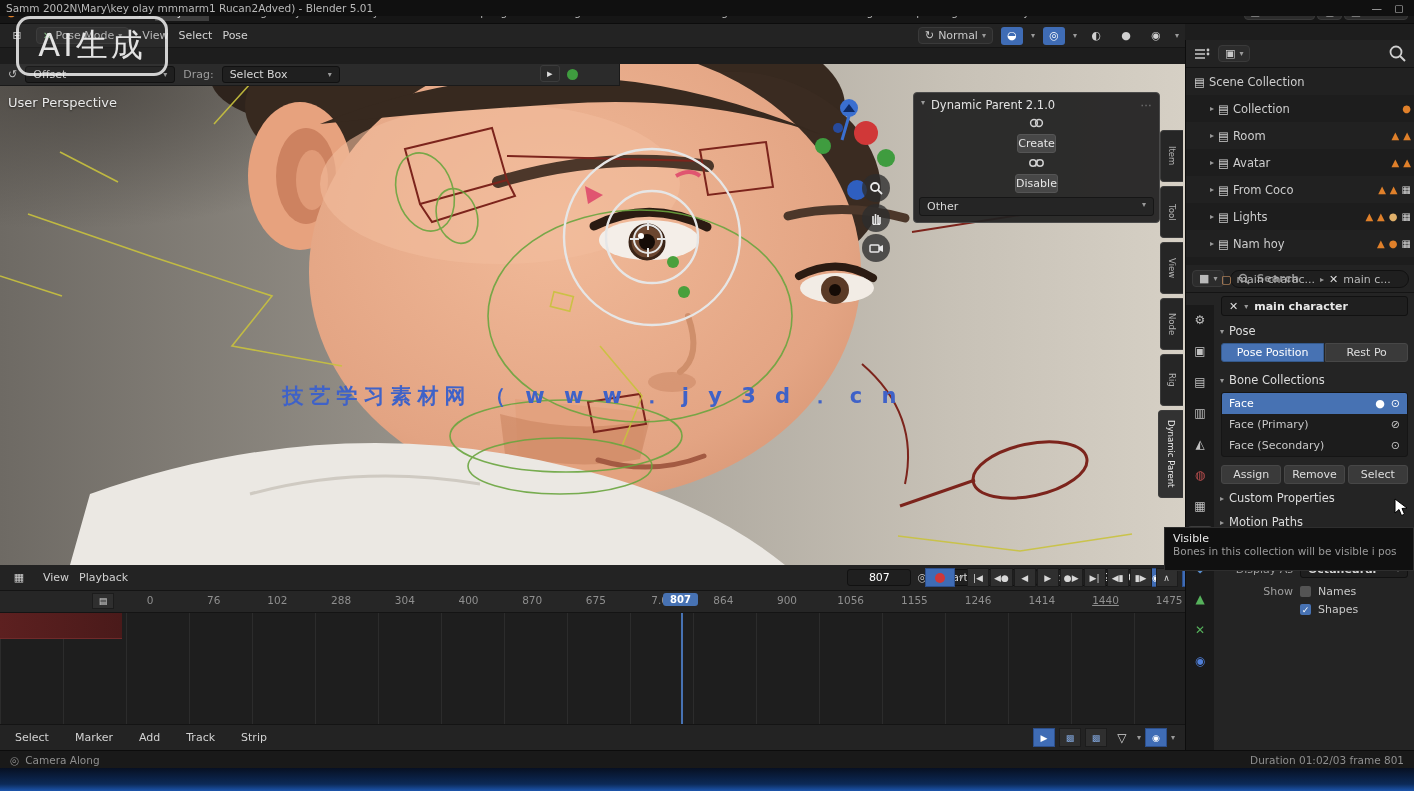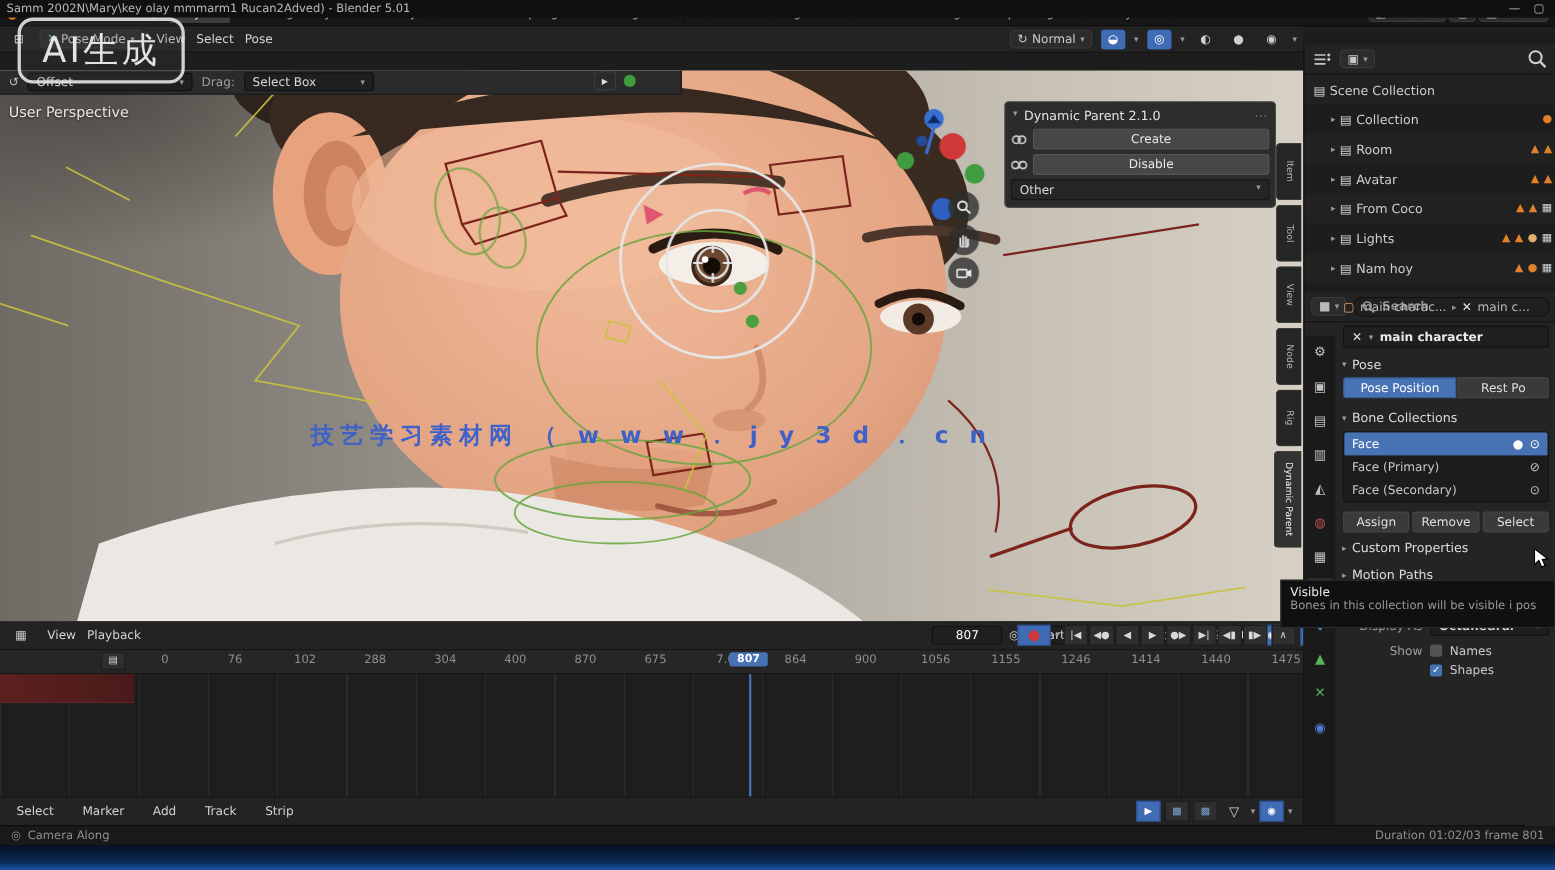--- a/index.html
+++ b/index.html
@@ -43,21 +43,21 @@
                      font-size:13px; line-height:18px; }
   #watermark { left:0; right:0; top:318px; text-align:center; font-size:21px; letter-spacing:6px;
                font-weight:bold; }
   .navball { position:absolute; width:28px; height:28px; border-radius:50%;
              background:rgba(45,45,45,.78); display:flex; align-items:center; justify-content:center; }
 
   
   #dynpanel { left:913px; top:28px; width:247px; background:rgba(34,34,34,.94);
               border:1px solid #4a4a4a; border-radius:4px; padding:4px 5px 6px; }
   #dynpanel .hdr { display:flex; gap:6px; color:#e3e3e3; font-size:11.5px; padding:1px 2px 5px; }
-  .dp-row { display:flex; gap:5px; align-items:center; margin-bottom:4px; }
+  .dp-row { display:flex; gap:5px; align-items:center; margin-bottom:4px;flex-direction:column; }
   .dp-btn { flex:1; background:#474747; border:1px solid #555; border-radius:3px; color:#e6e6e6;
             text-align:center; padding:2px 0; }
   .dp-drop { background:#252525; border:1px solid #161616; border-radius:3px; color:#d8d8d8;
              display:flex; padding:2px 7px; }
 
   
   .ntab { position:absolute; left:1160px; width:23px; background:#262626; border:1px solid #3c3c3c;
           border-right:none; border-radius:4px 0 0 4px; color:#b2b2b2; font-size:8.5px;
           writing-mode:vertical-rl; text-align:center; display:flex; align-items:center;
           justify-content:center; overflow:hidden; }
@@ -455,21 +455,21 @@
         <span class="rlabel" style="left: 468.5px;">400</span>
         <span class="rlabel" style="left: 532.2px;">870</span>
         <span class="rlabel" style="left: 595.9px;">675</span>
         <span class="rlabel" style="left: 659.6px;">7.0</span>
         <span class="rlabel" style="left: 723.3px;">864</span>
         <span class="rlabel" style="left: 787px;">900</span>
         <span class="rlabel" style="left: 850.7px;">1056</span>
         <span class="rlabel" style="left: 914.4px;">1155</span>
         <span class="rlabel" style="left: 978.1px;">1246</span>
         <span class="rlabel" style="left: 1041.8px;">1414</span>
-        <span class="rlabel" style="left: 1105.5px;">1440</span>
+        <span class="rlabel" style="left: 1105.5px; text-decoration: underline;">1440</span>
         <span class="rlabel" style="left: 1169.2px;">1475</span>
         <div id="playhead-badge" style="left:663px;top:2px;">807</div>
       </div>
     <div id="tl-tracks">
       <div id="maroon"></div>
       <div id="playhead-line" style="left:681px;top:0;height:111px;"></div>
     </div>
     <div id="tl-footer">
       <span id="tl-bottom-menus" class="row" style="gap:16px;">
           <span class="hmenu">Select</span>

